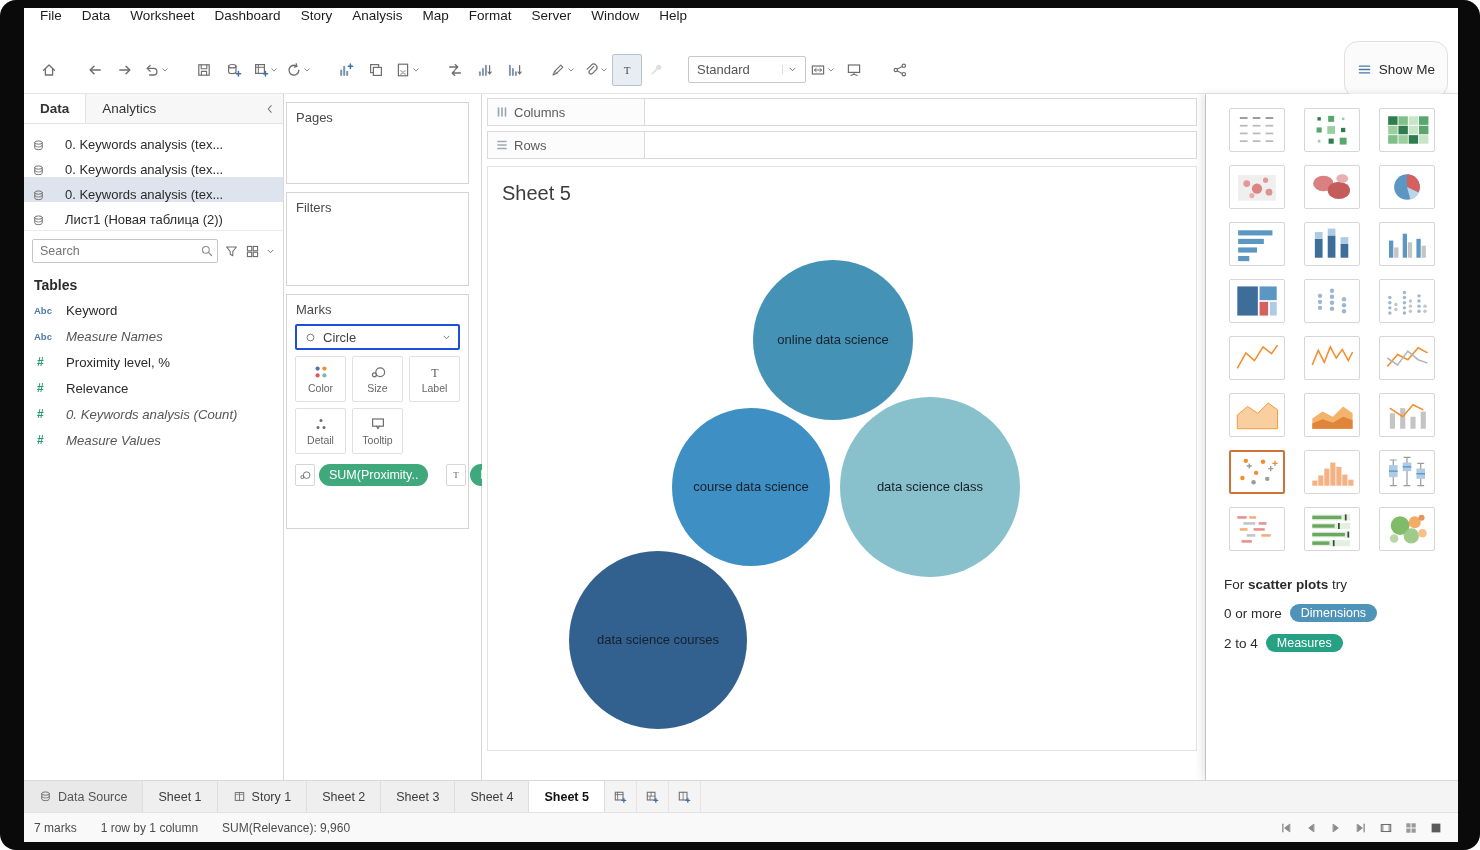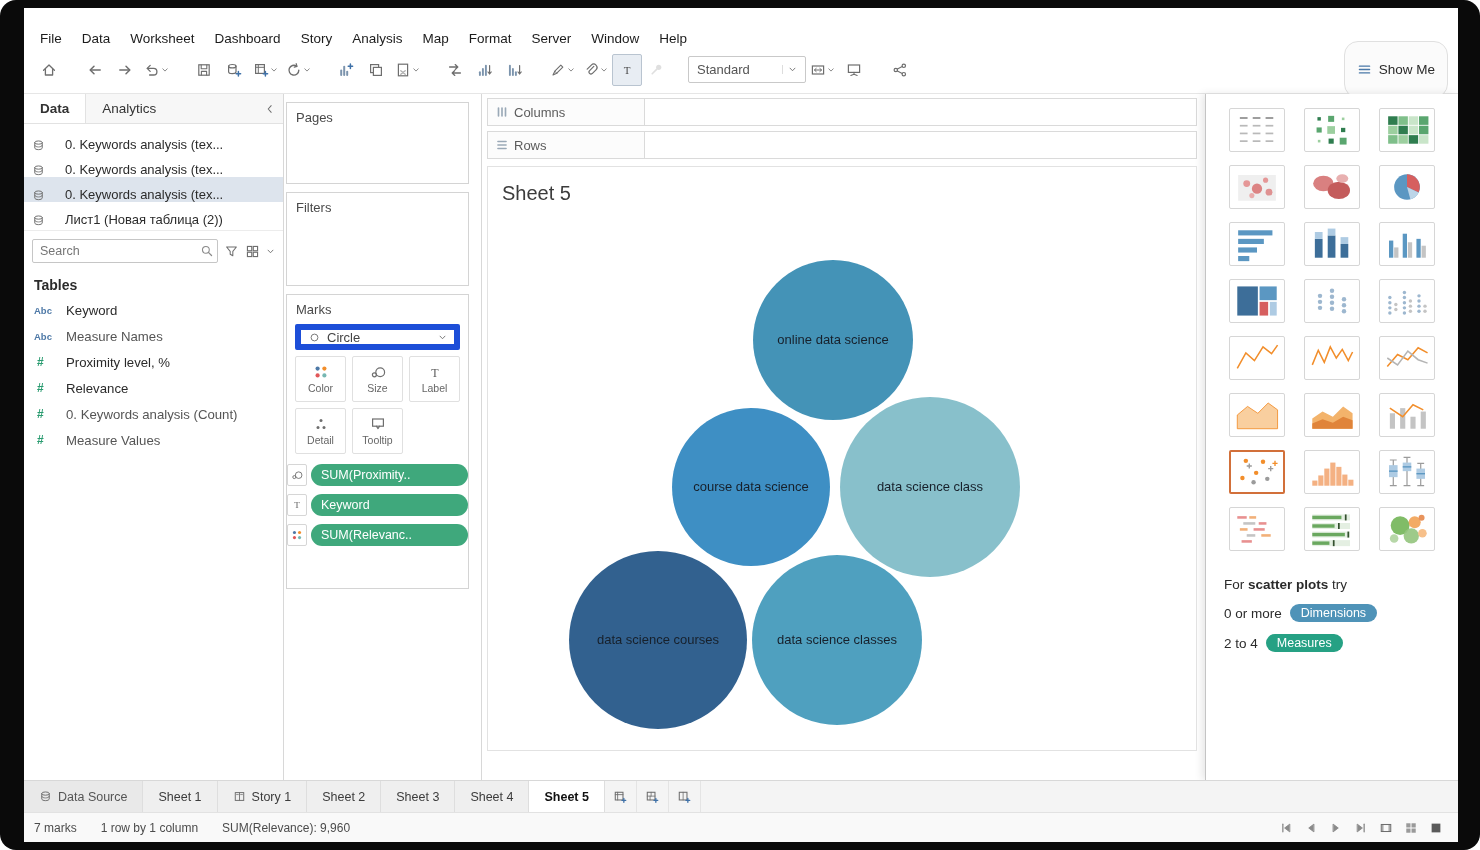--- a/index.html
+++ b/index.html
@@ -4,21 +4,21 @@
 <style>
 *{box-sizing:border-box;margin:0;padding:0}
 html,body{width:1480px;height:850px;overflow:hidden}
 body{font-family:"Liberation Sans",sans-serif;background:#fff;position:relative}
 .frame{position:absolute;inset:0;background:#0a0a0a;border-radius:16px}
 .window{position:absolute;left:24px;top:8px;width:1434px;height:834px;background:#fff;display:flex;flex-direction:column;overflow:hidden}
 button{font-family:inherit;cursor:default}
 .svgi{display:inline-flex;align-items:center;justify-content:center}
 .svgi svg{display:block}
 
-.menubar{height:38px;display:flex;align-items:flex-end;padding-left:6px;background:#fff;flex:0 0 auto}
+.menubar{height:38px;display:flex;align-items:flex-start;padding-left:6px;background:#fff;flex:0 0 auto}
 .mitem{padding:0 10px;font-size:13.5px;color:#1c1c1c}
 
 .toolbar{height:48px;flex:0 0 auto;display:flex;align-items:center;padding:0 10px;background:#fff;border-bottom:1px solid #e6e6e6}
 .tb-left{display:flex;align-items:center}
 .tbtn{display:flex;align-items:center;justify-content:center;height:32px;min-width:30px;padding:0 3px;border:1px solid transparent;background:transparent;border-radius:2px}
 .tbtn.gap{margin-left:16px}
 .tbtn.pressed{border-color:#b9c4d0;background:#e8edf3}
 .tbtn.disabled{opacity:.55}
 .dd{margin-left:1px;display:inline-flex}
 .tb-select{display:flex;align-items:center;height:27px;width:118px;border:1px solid #c9c9c9;border-radius:2px;background:#fff;padding:0 8px;font-size:13px;color:#555}
@@ -41,34 +41,34 @@
 .search-row{display:flex;align-items:center;gap:6px;margin:8px 8px 4px}
 .search-box{position:relative;flex:1}
 .search-box input{width:100%;height:24px;border:1px solid #c6c6c6;border-radius:2px;padding:0 22px 0 7px;font-size:12.5px;font-family:inherit;color:#333;outline:none}
 .search-box .svgi{position:absolute;right:4px;top:5px}
 .tables-h{padding:10px 10px 4px;font-size:14px;font-weight:bold;color:#2b2b2b}
 .f-row{height:26px;display:flex;align-items:center;gap:6px;padding:0 10px;white-space:nowrap;overflow:hidden}
 .f-ic{width:26px;flex:0 0 auto;font-weight:bold}
 .f-ic.dimension{color:#4e79a7;font-size:9.5px}
 .f-ic.measure{color:#2b9c71;font-size:12px;padding-left:3px}
 .f-label{font-size:13.2px;color:#2b2b2b}
-.f-label.it{color:#555}
+.f-label.it{font-style:italic;color:#555}
 
 .cards-col{width:198px;flex:0 0 auto;border-right:1px solid #d8d8d8;padding:8px 12px 0 2px;background:#fff;display:flex;flex-direction:column;gap:8px}
 .card{border:1px solid #d4d4d4;background:#fff}
 .card-title{padding:7px 9px 5px;font-size:13px;color:#4a4a4a}
 .card.pages{height:82px}
 .card.filters{height:94px}
 .card.marks{padding-bottom:42px}
-.mark-type{margin:2px 8px 6px;height:26px;border:6px solid #1d4ed8;border-radius:2px;display:flex;align-items:center;gap:6px;padding:0 7px;font-size:13px;color:#444}
+.mark-type{margin:2px 8px 6px;height:26px;border:2px solid #1d4ed8;border-radius:2px;display:flex;align-items:center;gap:6px;padding:0 7px;font-size:13px;color:#444}
 .mark-type .caret{margin-left:auto;display:inline-flex}
 .mark-btns{margin:0 8px;display:grid;grid-template-columns:repeat(3,1fr);gap:6px}
 .mk-btn{height:46px;border:1px solid #e0e0e0;border-radius:2px;display:flex;flex-direction:column;align-items:center;justify-content:center;gap:2px;background:#fff}
 .mk-lbl{font-size:10.5px;color:#666}
-.mark-pills{margin:10px 0 0;display:flex;flex-direction:column;gap:8px}
+.mark-pills{margin:10px 8px 0;display:flex;flex-direction:row;gap:18px}
 .pill-row{display:flex;align-items:center}
 .pill-ic{width:20px;height:22px;border:1px solid #d6d6d6;border-radius:2px;background:#fff;display:flex;align-items:center;justify-content:center;flex:0 0 auto}
 .pill{flex:1;margin-left:4px;height:22px;line-height:22px;border-radius:11px;color:#fff;font-size:12.5px;padding:0 10px;white-space:nowrap;overflow:hidden}
 
 .canvas{flex:1 1 auto;display:flex;flex-direction:column;padding:4px 8px 0 5px;background:#fff;min-width:0}
 .shelf-row{display:flex;height:28px;margin-bottom:5px;flex:0 0 auto}
 .shelf-label{width:158px;flex:0 0 auto;border:1px solid #dadada;display:flex;align-items:center;gap:5px;padding:0 7px;font-size:13px;color:#5c5c5c;background:#fcfcfc}
 .shelf-area{flex:1;border:1px solid #dadada;border-left:none;background:#fff}
 .sheet{flex:0 0 auto;height:585px;margin-top:2px;border:1px solid #e2e2e2;position:relative;background:#fff;overflow:hidden}
 .sheet-title{padding:15px 0 0 14px;font-size:20px;color:#3c3c3c;position:relative;z-index:2;display:inline-block}
@@ -599,23 +599,20 @@
               <span class="b-label">online data science</span>
             </div>
             <div class="bubble" style="left:184px;top:241px;width:158px;height:158px;background:#3e8fc4">
               <span class="b-label">course data science</span>
             </div>
             <div class="bubble" style="left:352px;top:230px;width:180px;height:180px;background:#88c0cb">
               <span class="b-label">data science class</span>
             </div>
             <div class="bubble" style="left:81px;top:384px;width:178px;height:178px;background:#32618f">
               <span class="b-label">data science courses</span>
-            </div>
-            <div class="bubble" style="left:264px;top:388px;width:170px;height:170px;background:#4fa0bf">
-              <span class="b-label">data science classes</span>
             </div>
           </div>
       </div>
     </div>
 
     <div class="showme">
       <div class="sm-grid">
           <div class="sm-cell">
             <svg width="48" height="38" viewBox="0 0 56 44">
               <rect x="8" y="7" width="9" height="2" fill="#8f8f8f" opacity="1"></rect>

